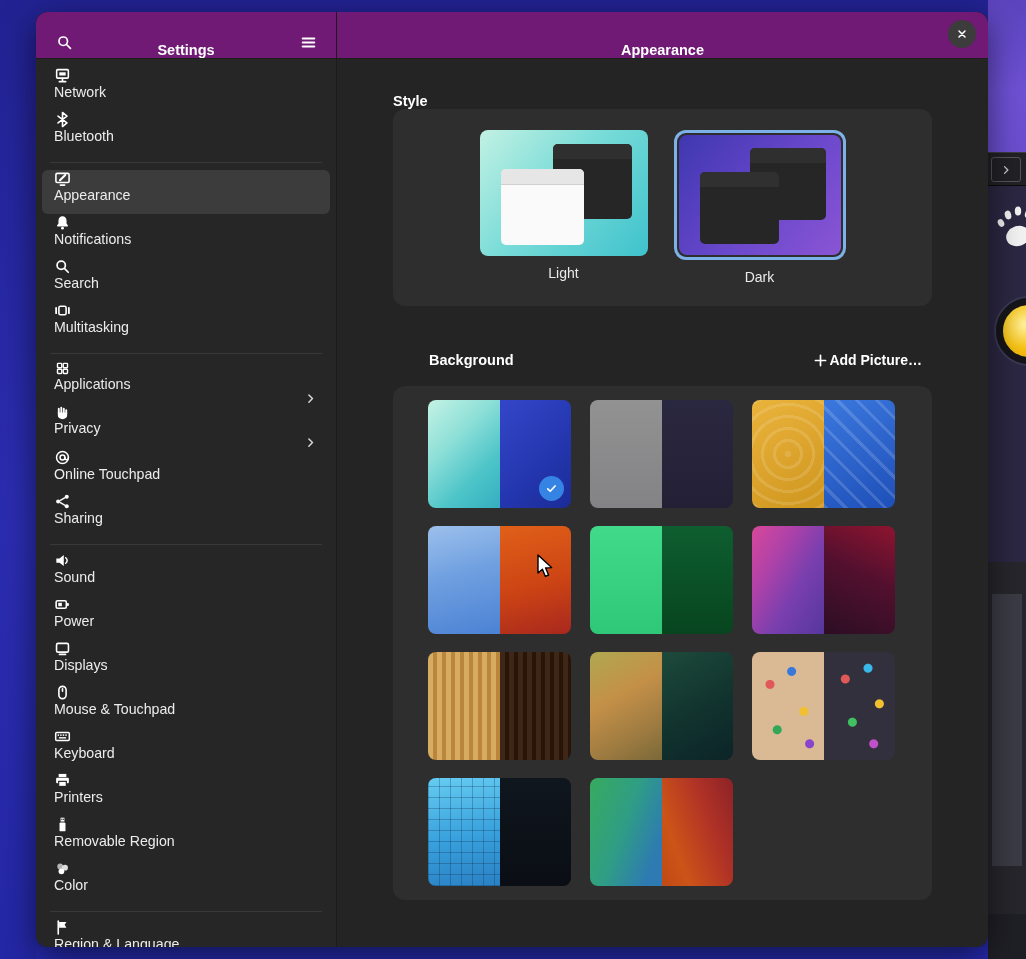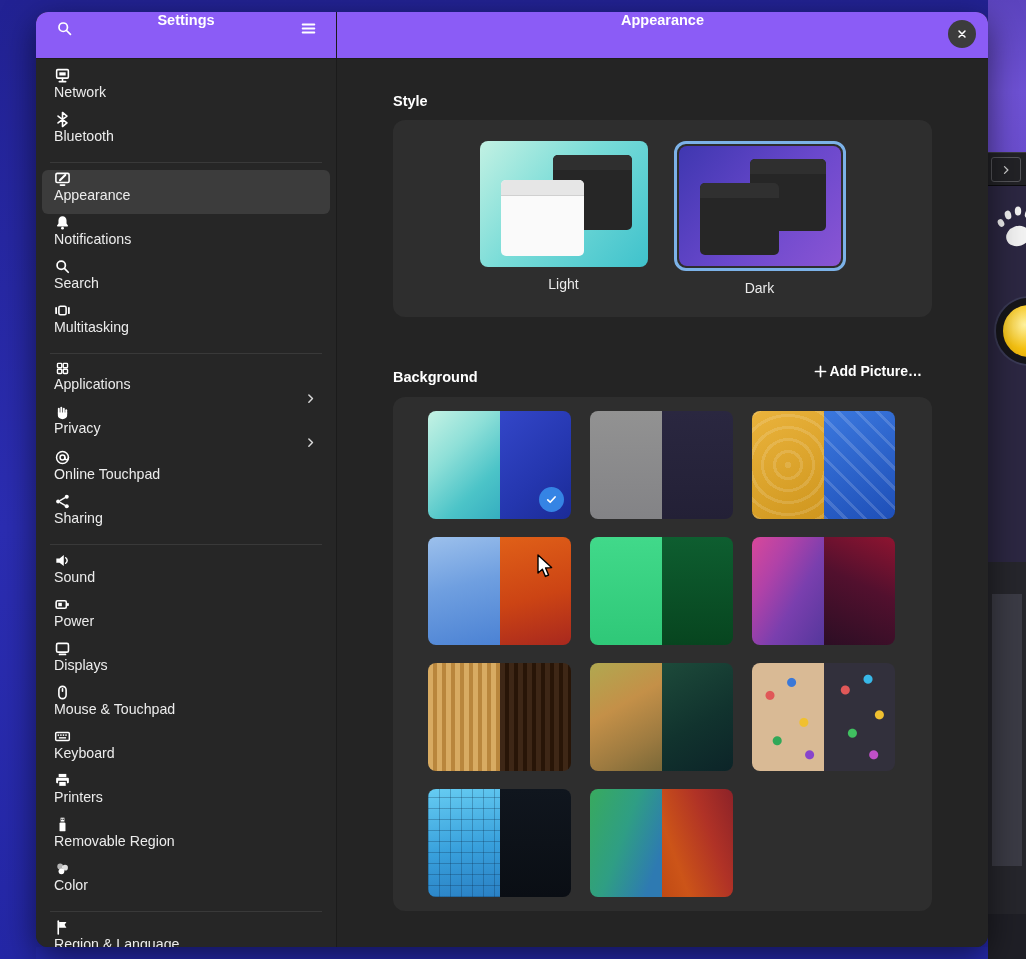--- a/index.html
+++ b/index.html
@@ -22,58 +22,58 @@
   .desk-right-bottom { left:988px; top:914px; width:38px; height:45px; background:#1f1f26; }
   .desk-bottom-strip { left:36px; top:947px; width:952px; height:12px; background:#262aae; }
   .gnome-foot { position:absolute; left:6px; top:18px; }
   .yellow-emblem { position:absolute; left:8px; top:112px; width:66px; height:66px; border-radius:50%;
     background:radial-gradient(circle at 42% 38%, #fff2a0 0%, #f6c211 55%, #dd9f06 100%);
     border:7px solid #16161a; box-shadow:0 0 0 2px #3a3a55; }
   
   .window { position:absolute; left:36px; top:12px; width:952px; height:935px; border-radius:12px;
     overflow:hidden; display:flex; background:#242424; box-shadow:0 10px 34px rgba(0,0,0,.55); }
   .sidebar { width:301px; background:#262626; border-right:1px solid #1b1b1b; display:flex; flex-direction:column; }
-  .hbar { height:47px; background:#8b5cf6; border-bottom:1px solid #1d1d1d; flex:none;
-    display:flex; align-items:flex-start; position:relative;gap:37px; }
+  .hbar { height:47px; background:#701a75; border-bottom:1px solid #1d1d1d; flex:none;
+    display:flex; align-items:flex-end; position:relative;gap:37px; }
   .hbar-title { position:absolute; left:0; right:0; text-align:center; font-weight:700; font-size:14.5px; color:#fff; pointer-events:none; }
   .iconbtn { width:32px; height:32px; border-radius:6px; display:flex; align-items:center; justify-content:center; }
   .sb-search { margin-left:12px; }
   .sb-menu { margin-left:auto; margin-right:12px; }
   .navlist { padding:8px 4px; overflow:hidden; }
   .srow { height:44px; display:flex; align-items:flex-start; padding:0 12px; border-radius:6px; margin:0 2px;flex-direction:column; }
   .srow .ic { margin-right:19px; }
   .srow.selected { background:#3c3c3c; }
   .slabel { font-size:14.2px; color:#ececec; }
   .srow .chev { margin-left:auto; }
   .sdivider { height:1px; background:#393939; margin:7px 10px; }
   
   .main { flex:1; display:flex; flex-direction:column; background:#242424; }
   .close-btn { position:absolute; right:12px; top:8px; width:28px; height:28px; border-radius:50%;
     background:#3c3c3c; display:flex; align-items:center; justify-content:center; }
   .content { flex:1; padding:0 56px; overflow:hidden; }
   .sect-head { font-weight:700; font-size:14.5px; color:#fff; }
-  .style-head { margin-top:34px; margin-bottom:11px; }
+  .style-head { margin-top:34px; }
   .style-card { background:#2e2e2e; border-radius:12px; height:197px; display:flex;
     justify-content:center; align-items:flex-start; gap:26px; padding-top:21px; }
   .style-opt { display:flex; flex-direction:column; align-items:center;justify-content:flex-end; }
   .thumb-wrap { border-radius:10px; }
   .thumb-wrap.selected { border:3px solid #7cb2e8; padding:2px; border-radius:12px; }
   .sthumb { width:168px; height:126px; border-radius:8px; position:relative; overflow:hidden; }
   .thumb-wrap.selected .sthumb { width:162px; height:120px; }
   .t-light { background:linear-gradient(130deg,#c2f1e3 0%,#79dcd8 45%,#3fc2cc 100%); }
   .t-dark  { background:linear-gradient(130deg,#3f37b0 0%,#6a48cc 55%,#8a55d4 100%); }
   .win-back { position:absolute; right:9%; top:11%; width:47%; height:60%; background:#262626; border-radius:5px; }
   .win-back::before { content:""; position:absolute; left:0; right:0; top:0; height:20%; background:#2f2f2f; border-radius:5px 5px 0 0; }
   .win-front { position:absolute; left:13%; bottom:9%; width:49%; height:60%; border-radius:5px; }
   .wf-light { background:#fafafa; }
   .wf-light::before { content:""; position:absolute; left:0; right:0; top:0; height:20%; background:#e6e6e6; border-radius:5px 5px 0 0; border-bottom:1px solid #d0d0d0; }
   .wf-dark { background:#262626; }
   .wf-dark::before { content:""; position:absolute; left:0; right:0; top:0; height:20%; background:#303030; border-radius:5px 5px 0 0; }
   .style-label { margin-top:9px; font-size:14px; color:#eaeaea; }
-  .bg-head-row { margin-top:40px; display:flex; align-items:flex-end; justify-content:space-between; }
+  .bg-head-row { margin-top:40px; display:flex; align-items:center; justify-content:space-between;margin-left:36px; }
   .add-pic { display:flex; align-items:center; gap:1px; font-weight:700; font-size:14px; color:#fff;
     padding:6px 10px; border-radius:6px; }
   .bg-card { margin-top:12px; background:#2e2e2e; border-radius:12px; padding:14px 33px 14px 35px;
     display:grid; grid-template-columns:repeat(3,143px); column-gap:19px; row-gap:18px; }
   .wp { width:143px; height:108px; border-radius:8px; overflow:hidden; display:flex; position:relative; }
   .wp-half { width:50%; height:100%; }
   .check-badge { position:absolute; right:7px; bottom:7px; width:25px; height:25px; border-radius:50%;
     background:#3584e4; display:flex; align-items:center; justify-content:center; }
   
   .cursor { position:absolute; left:536px; top:554px; z-index:50; pointer-events:none; }

